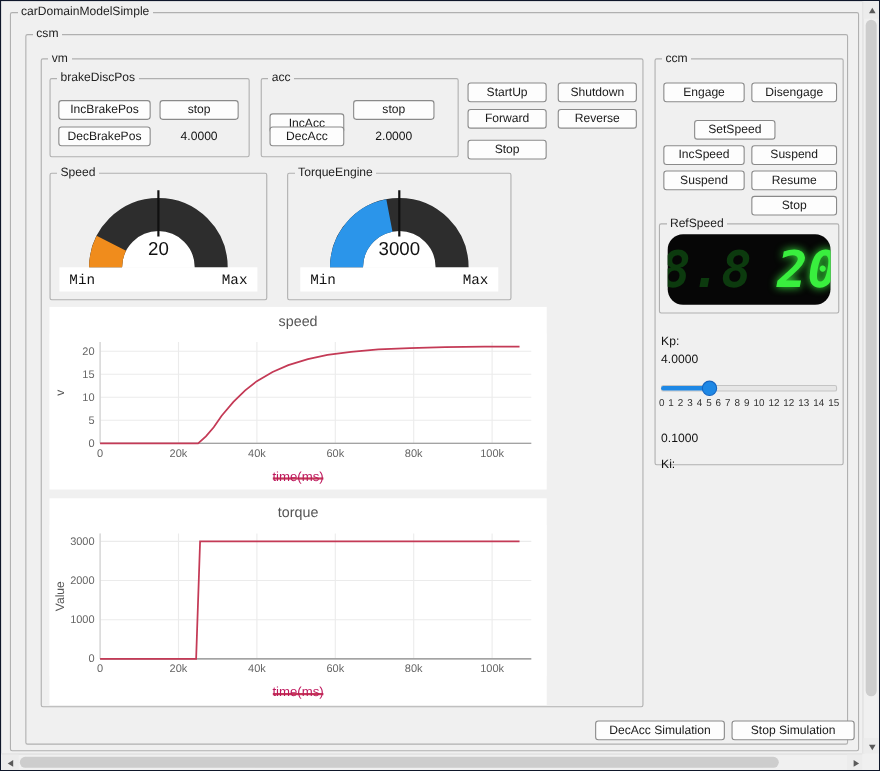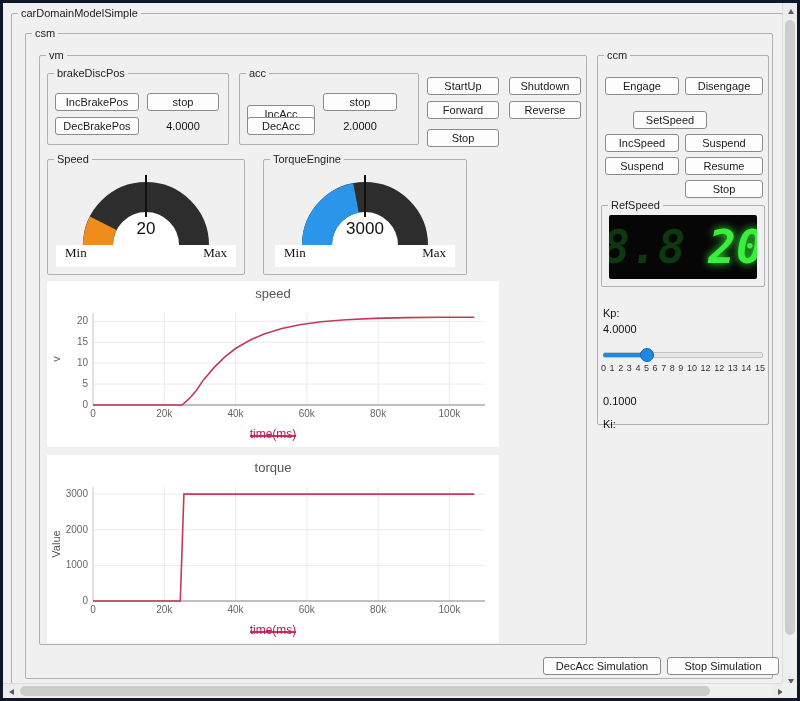--- a/index.html
+++ b/index.html
@@ -1,37 +1,37 @@
 <!DOCTYPE html>
 <html><head>
 <meta charset="utf-8">
 <style>
   html,body{margin:0;padding:0;background:#d8d8d8;}
-  .win{position:relative;width:800px;height:701px;background:#f0f0f0;border:3px solid #0f172a;
+  .win{position:relative;width:800px;height:701px;background:#f0f0f0;border:1px solid #0f172a;
        box-sizing:border-box;font-family:"Liberation Sans",sans-serif;font-size:11px;color:#1a1a1a;overflow:hidden;}
   .grp{position:absolute;border:1px solid #b0b0b0;border-radius:2px;margin:0;padding:0;box-sizing:border-box;background:transparent;}
   .grp legend{font-size:11px;color:#222;padding:0 3px;margin-left:6px;}
   .btn{position:absolute;box-sizing:border-box;height:18px;font-family:"Liberation Sans",sans-serif;font-size:11px;
        color:#1a1a1a;background:#fdfdfd;border:1px solid #8a8a8a;border-radius:3px;text-align:center;padding:0;cursor:default;}
   .val{position:absolute;font-size:11px;color:#111;text-align:center;}
   .lbl{position:absolute;font-size:11px;color:#111;}
   
   .gauge{position:absolute;width:180px;height:98px;}
   .gauge-scale{position:absolute;left:0;right:0;bottom:0;height:22px;background:#fff;display:flex;
-       justify-content:space-between;padding:0 9px;font-family:Liberation Serif, serif;font-size:13px;color:#111;}
+       justify-content:space-between;align-items:center;padding:0 9px;font-family:Liberation Mono, monospace;font-size:13px;color:#111;}
   .gauge svg{position:absolute;left:0;top:0;}
   .gauge-value{position:absolute;left:0;right:0;top:50px;text-align:center;font-size:17px;color:#111;z-index:2;}
   
   .chart-panel{position:absolute;background:#fff;box-sizing:border-box;}
   .chart-title{text-align:center;font-size:13px;color:#555;padding-top:5px;height:19px;}
   .chart-xlabel{position:relative;text-align:center;font-size:12px;color:#be185d;height:26px;padding-top:4px;}
   .legend-line{position:absolute;left:50%;top:12px;width:46px;height:2px;transform:translateX(-50%);background:#c43a56;}
   .xlabel-text{position:relative;}
   
-  .sevenseg{position:absolute;background:#060606;border-radius:2px;display:flex;align-items:center;justify-content:center;
+  .sevenseg{position:absolute;background:#060606;border-radius:14px;display:flex;align-items:center;justify-content:center;
        gap:23px;font-family:"DejaVu Sans Mono",monospace;font-weight:bold;font-style:italic;font-size:46px;overflow:hidden;}
   .seg-ghost{color:#0c3a0e;}
   .seg-lit{color:#39ef3e;text-shadow:0 0 8px #39ef3e;}
   
   .slider{position:absolute;width:160px;height:14px;}
   .slider-track{position:absolute;left:0;right:0;top:5px;height:4px;background:#e6e6e6;border:1px solid #c4c4c4;border-radius:2px;}
   .slider-fill{position:absolute;left:0;top:6px;height:4px;background:#1e88e5;border-radius:2px;}
   .slider-thumb{position:absolute;top:1px;width:12px;height:12px;margin-left:-6px;background:#1e88e5;border:1px solid #1565c0;border-radius:50%;}
   .slider-ticks{position:absolute;width:164px;display:flex;justify-content:space-between;font-size:9px;color:#333;}
   .slider-ticks span{text-align:center;}

